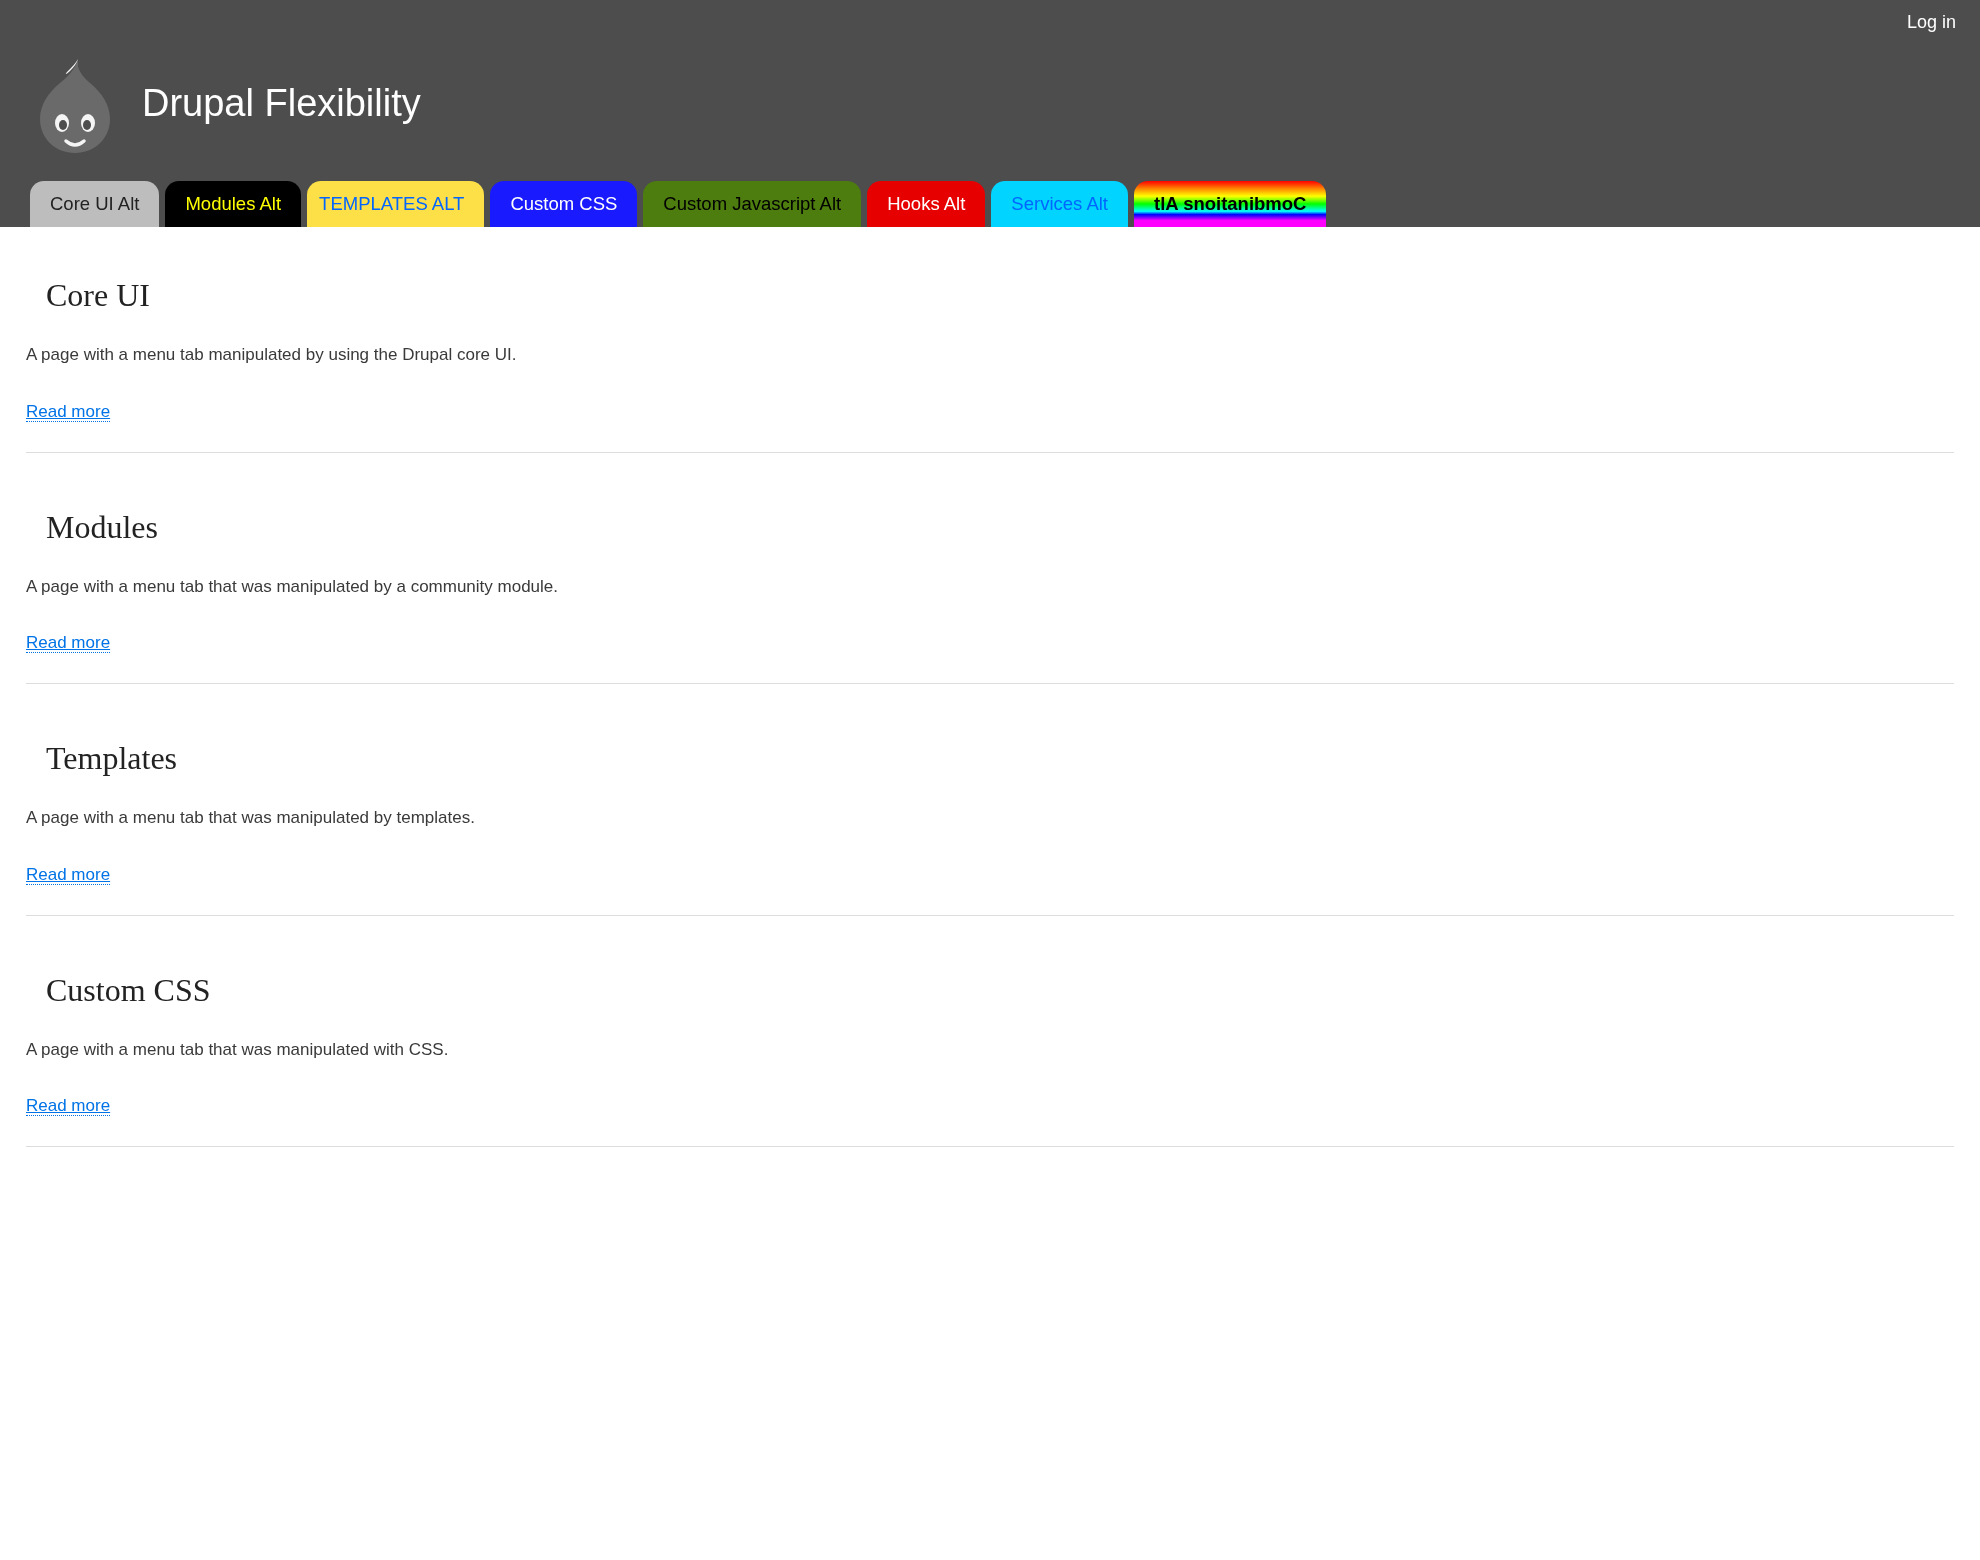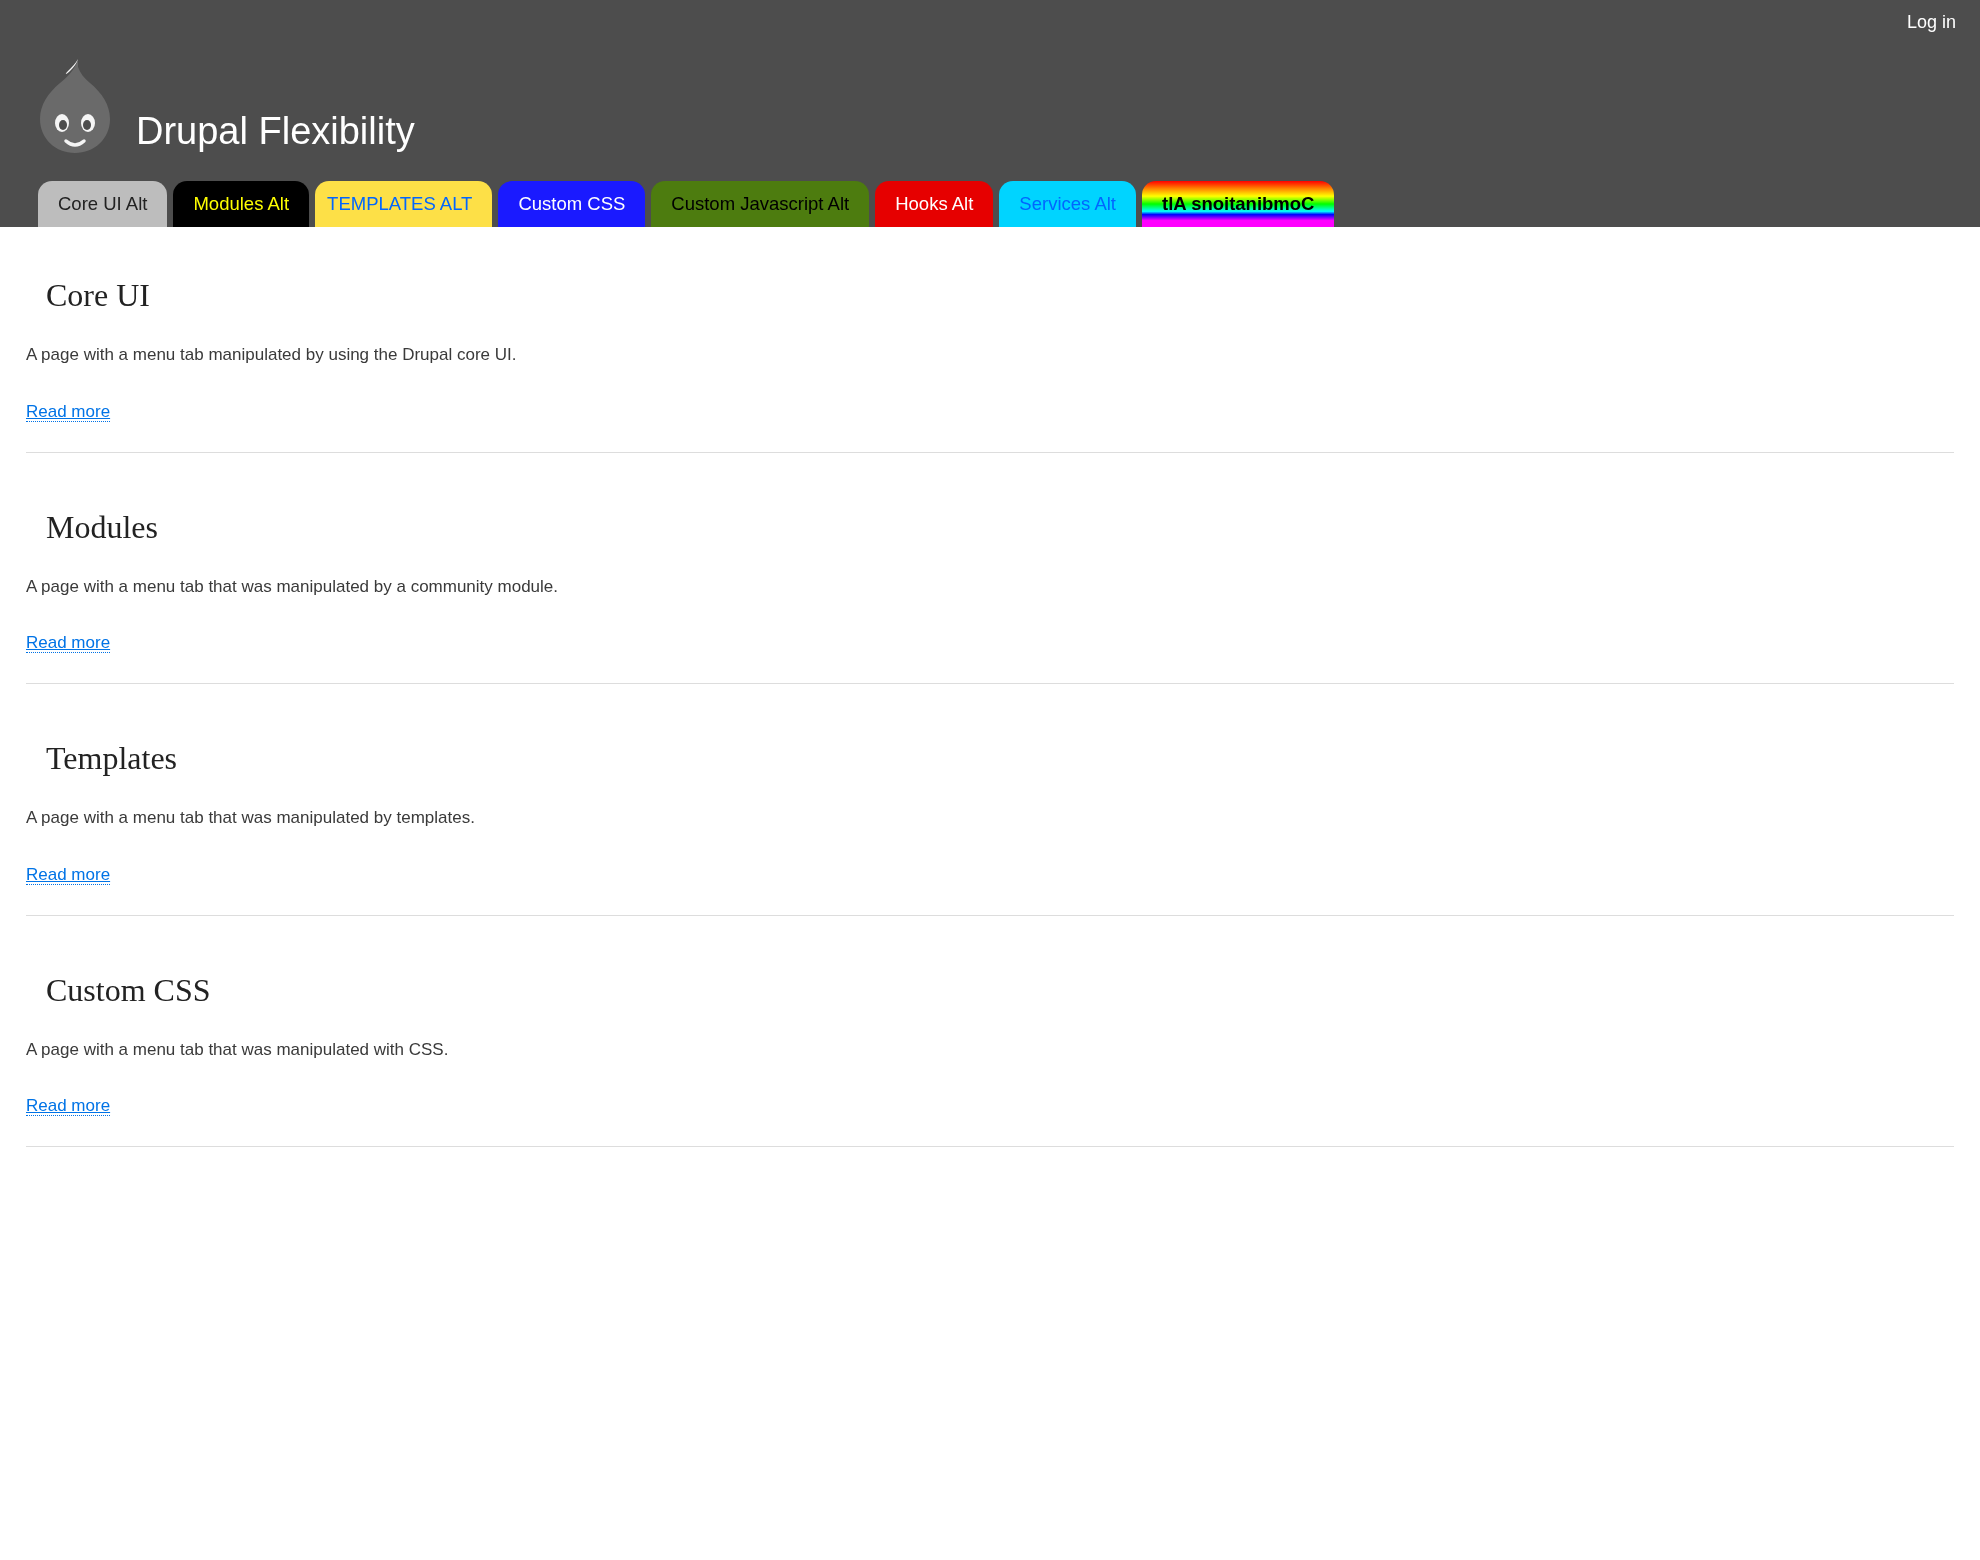--- a/index.html
+++ b/index.html
@@ -13,39 +13,38 @@
   text-align: right;
   padding: 12px 24px 0 11px;
 }
 .user-menu a {
   color: #fff;
   text-decoration: none;
   font-size: 18px;
 }
 .branding {
   display: flex;
-  align-items: flex-end;
+  align-items: center;
   padding: 20px 30px 28px 30px;
-  gap: 16px;
+  gap: 22px;
 }
 .logo {
   width: 90px;
   height: 100px;
   position: relative;
 }
 .site-name {
   color: #fff;
   font-size: 38px;
   font-weight: 400;
 }
 .nav {
   display: flex;
   padding: 0 30px 0 30px;
   gap: 6px;
-  margin-left: 8px;
 }
 .nav-tab {
   padding: 12px 20px;
   border-radius: 14px 14px 0 0;
   font-size: 18.5px;
   cursor: pointer;
   white-space: nowrap;
 }
 .tab-core { background: #bdbdbd; color: #222; }
 .tab-modules { background: #000; color: #ffff00; }

